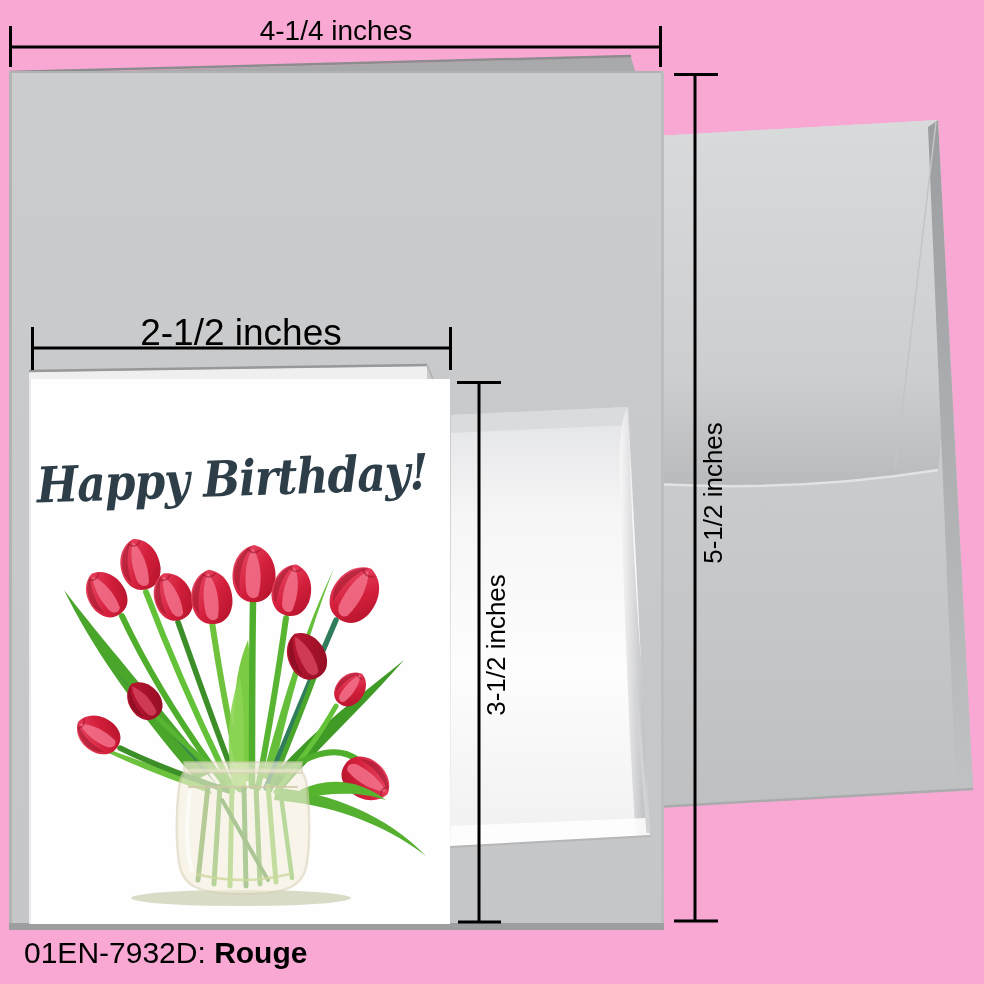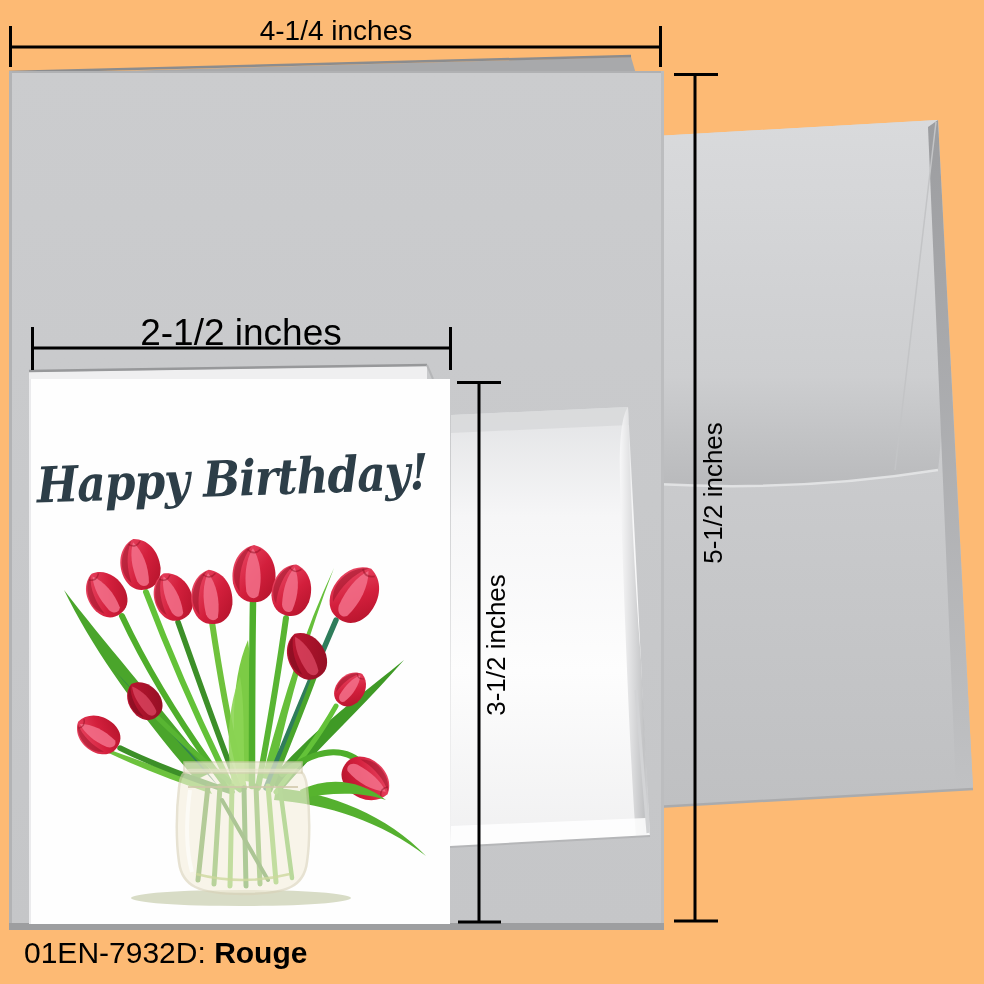--- a/index.html
+++ b/index.html
@@ -1,17 +1,17 @@
 <!DOCTYPE html>
 <html><head>
 <meta charset="utf-8">
 <style>
   html,body{margin:0;padding:0;background:#ffffff;}
   .stage{
-    position:relative;width:984px;height:984px;background:#fdba74;overflow:hidden;
+    position:relative;width:984px;height:984px;background:#f9a8d4;overflow:hidden;
     font-family:"Liberation Sans",sans-serif;
   }
   .scene{position:absolute;left:0;top:0;width:984px;height:984px;display:block;}
   .dim-label{
     position:absolute;color:#000;font-size:28px;font-weight:400;
     text-align:center;white-space:nowrap;line-height:32px;
   }
   .dim-label.rot{transform:rotate(-90deg);transform-origin:center center;font-size:26px;}
   .greeting{
     position:absolute;left:30px;top:434px;width:404px;height:90px;

